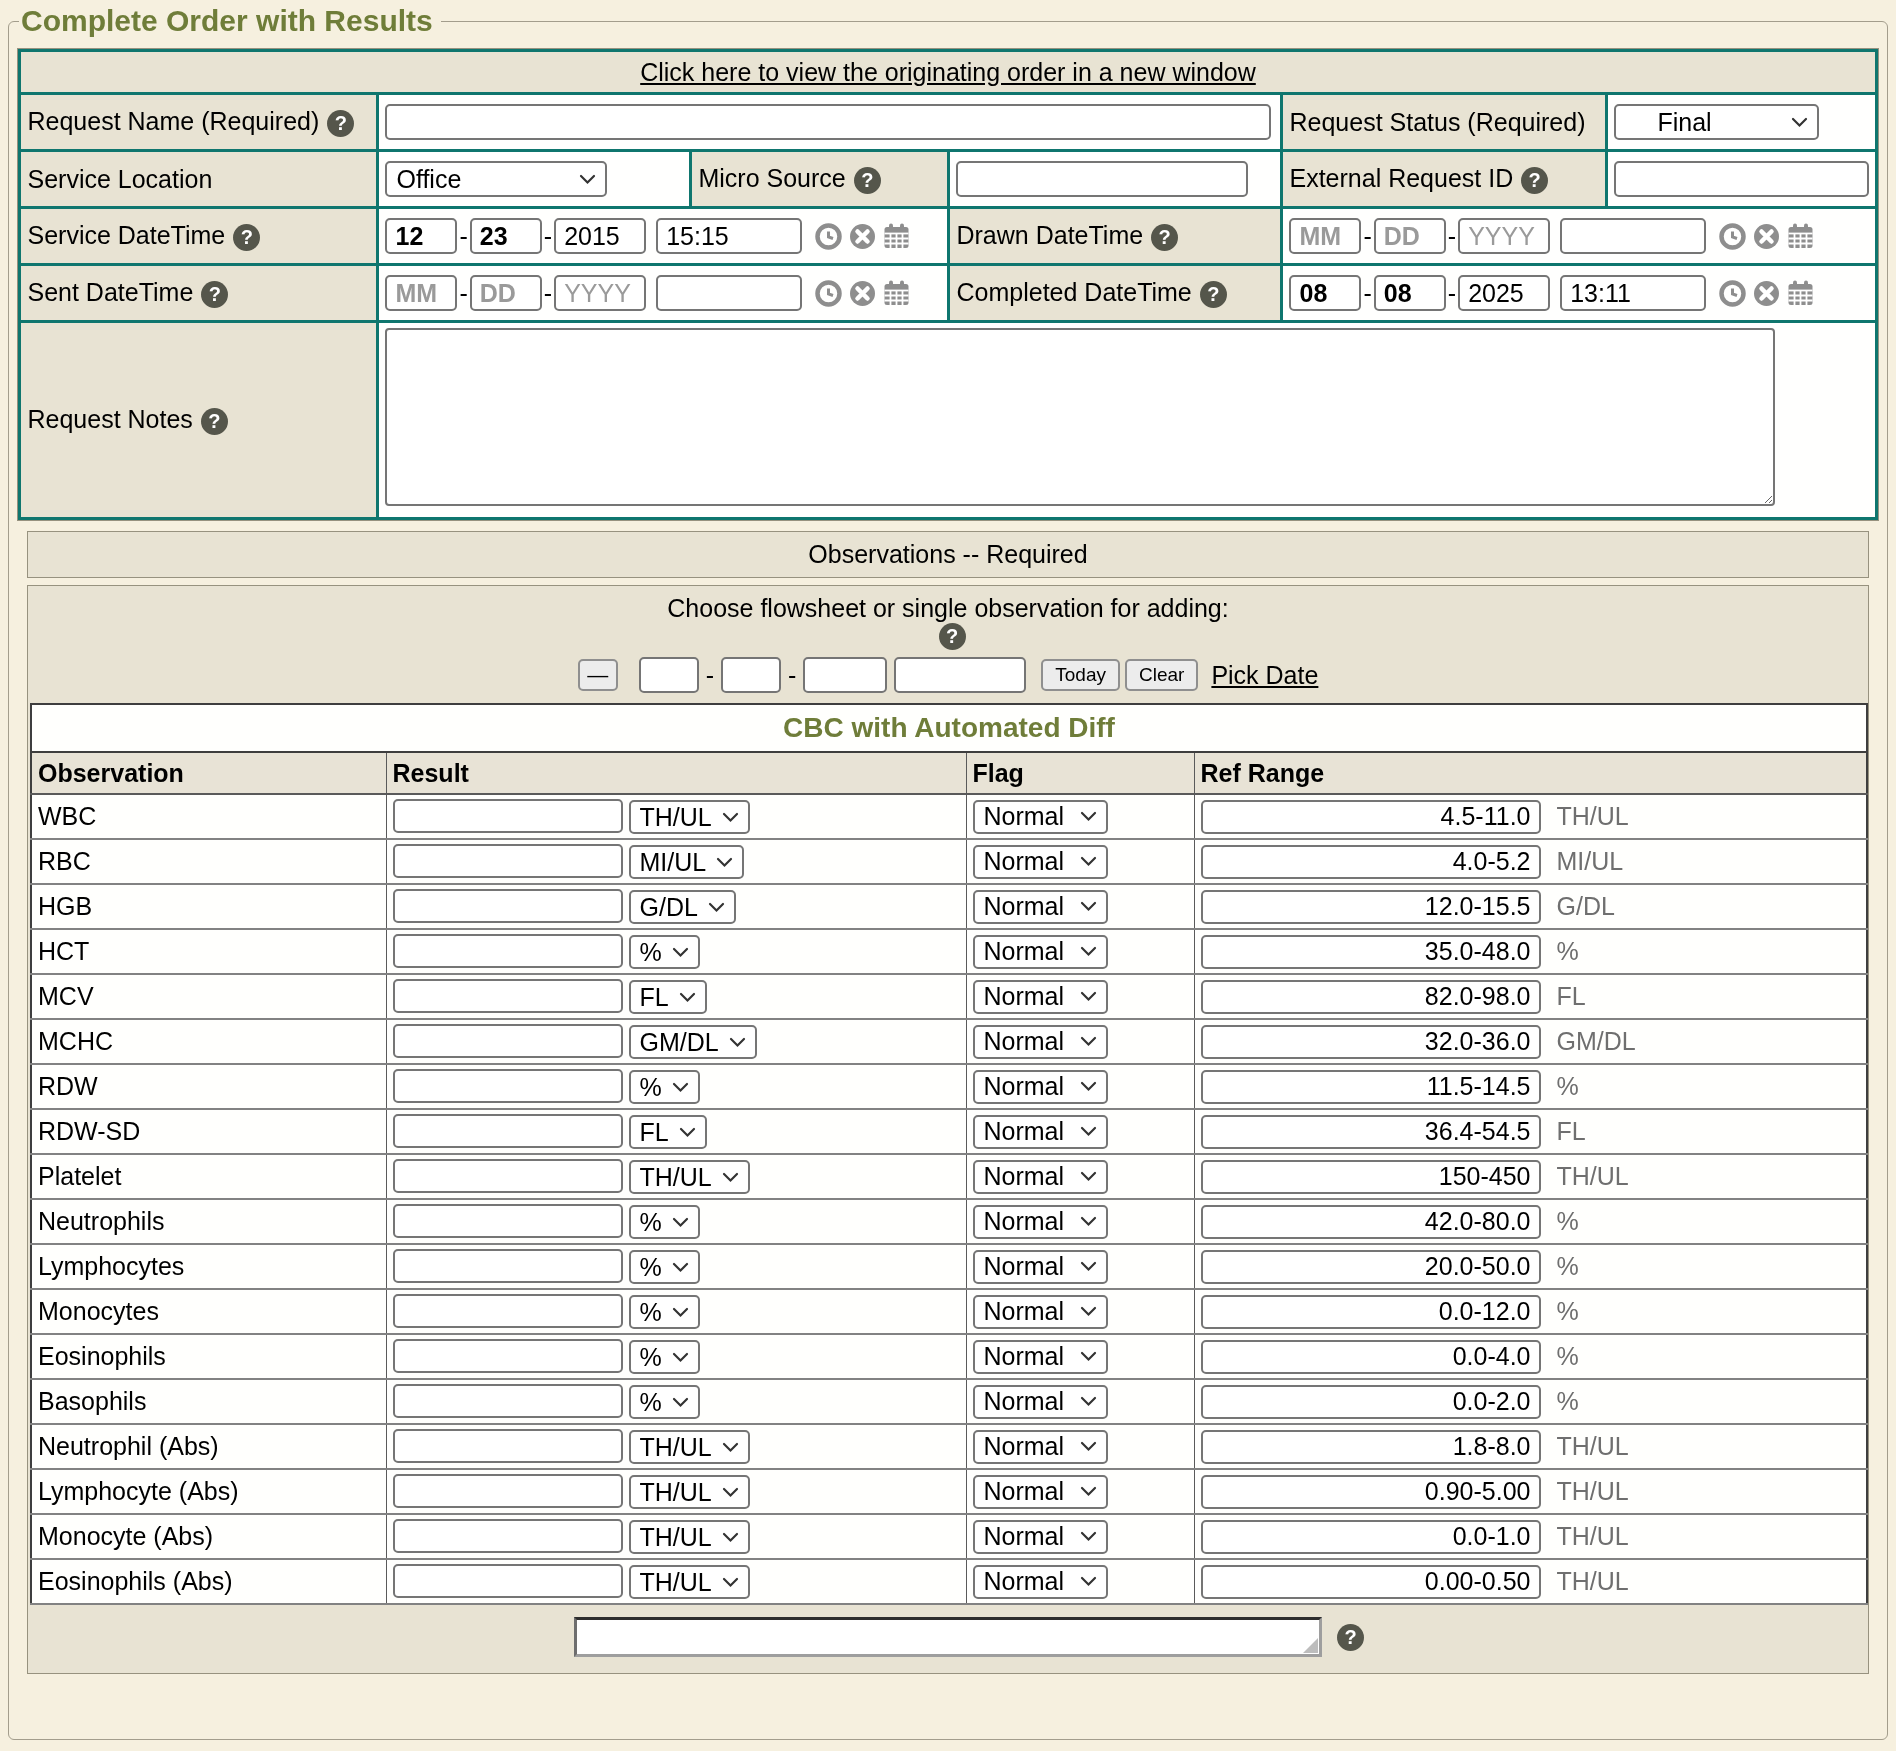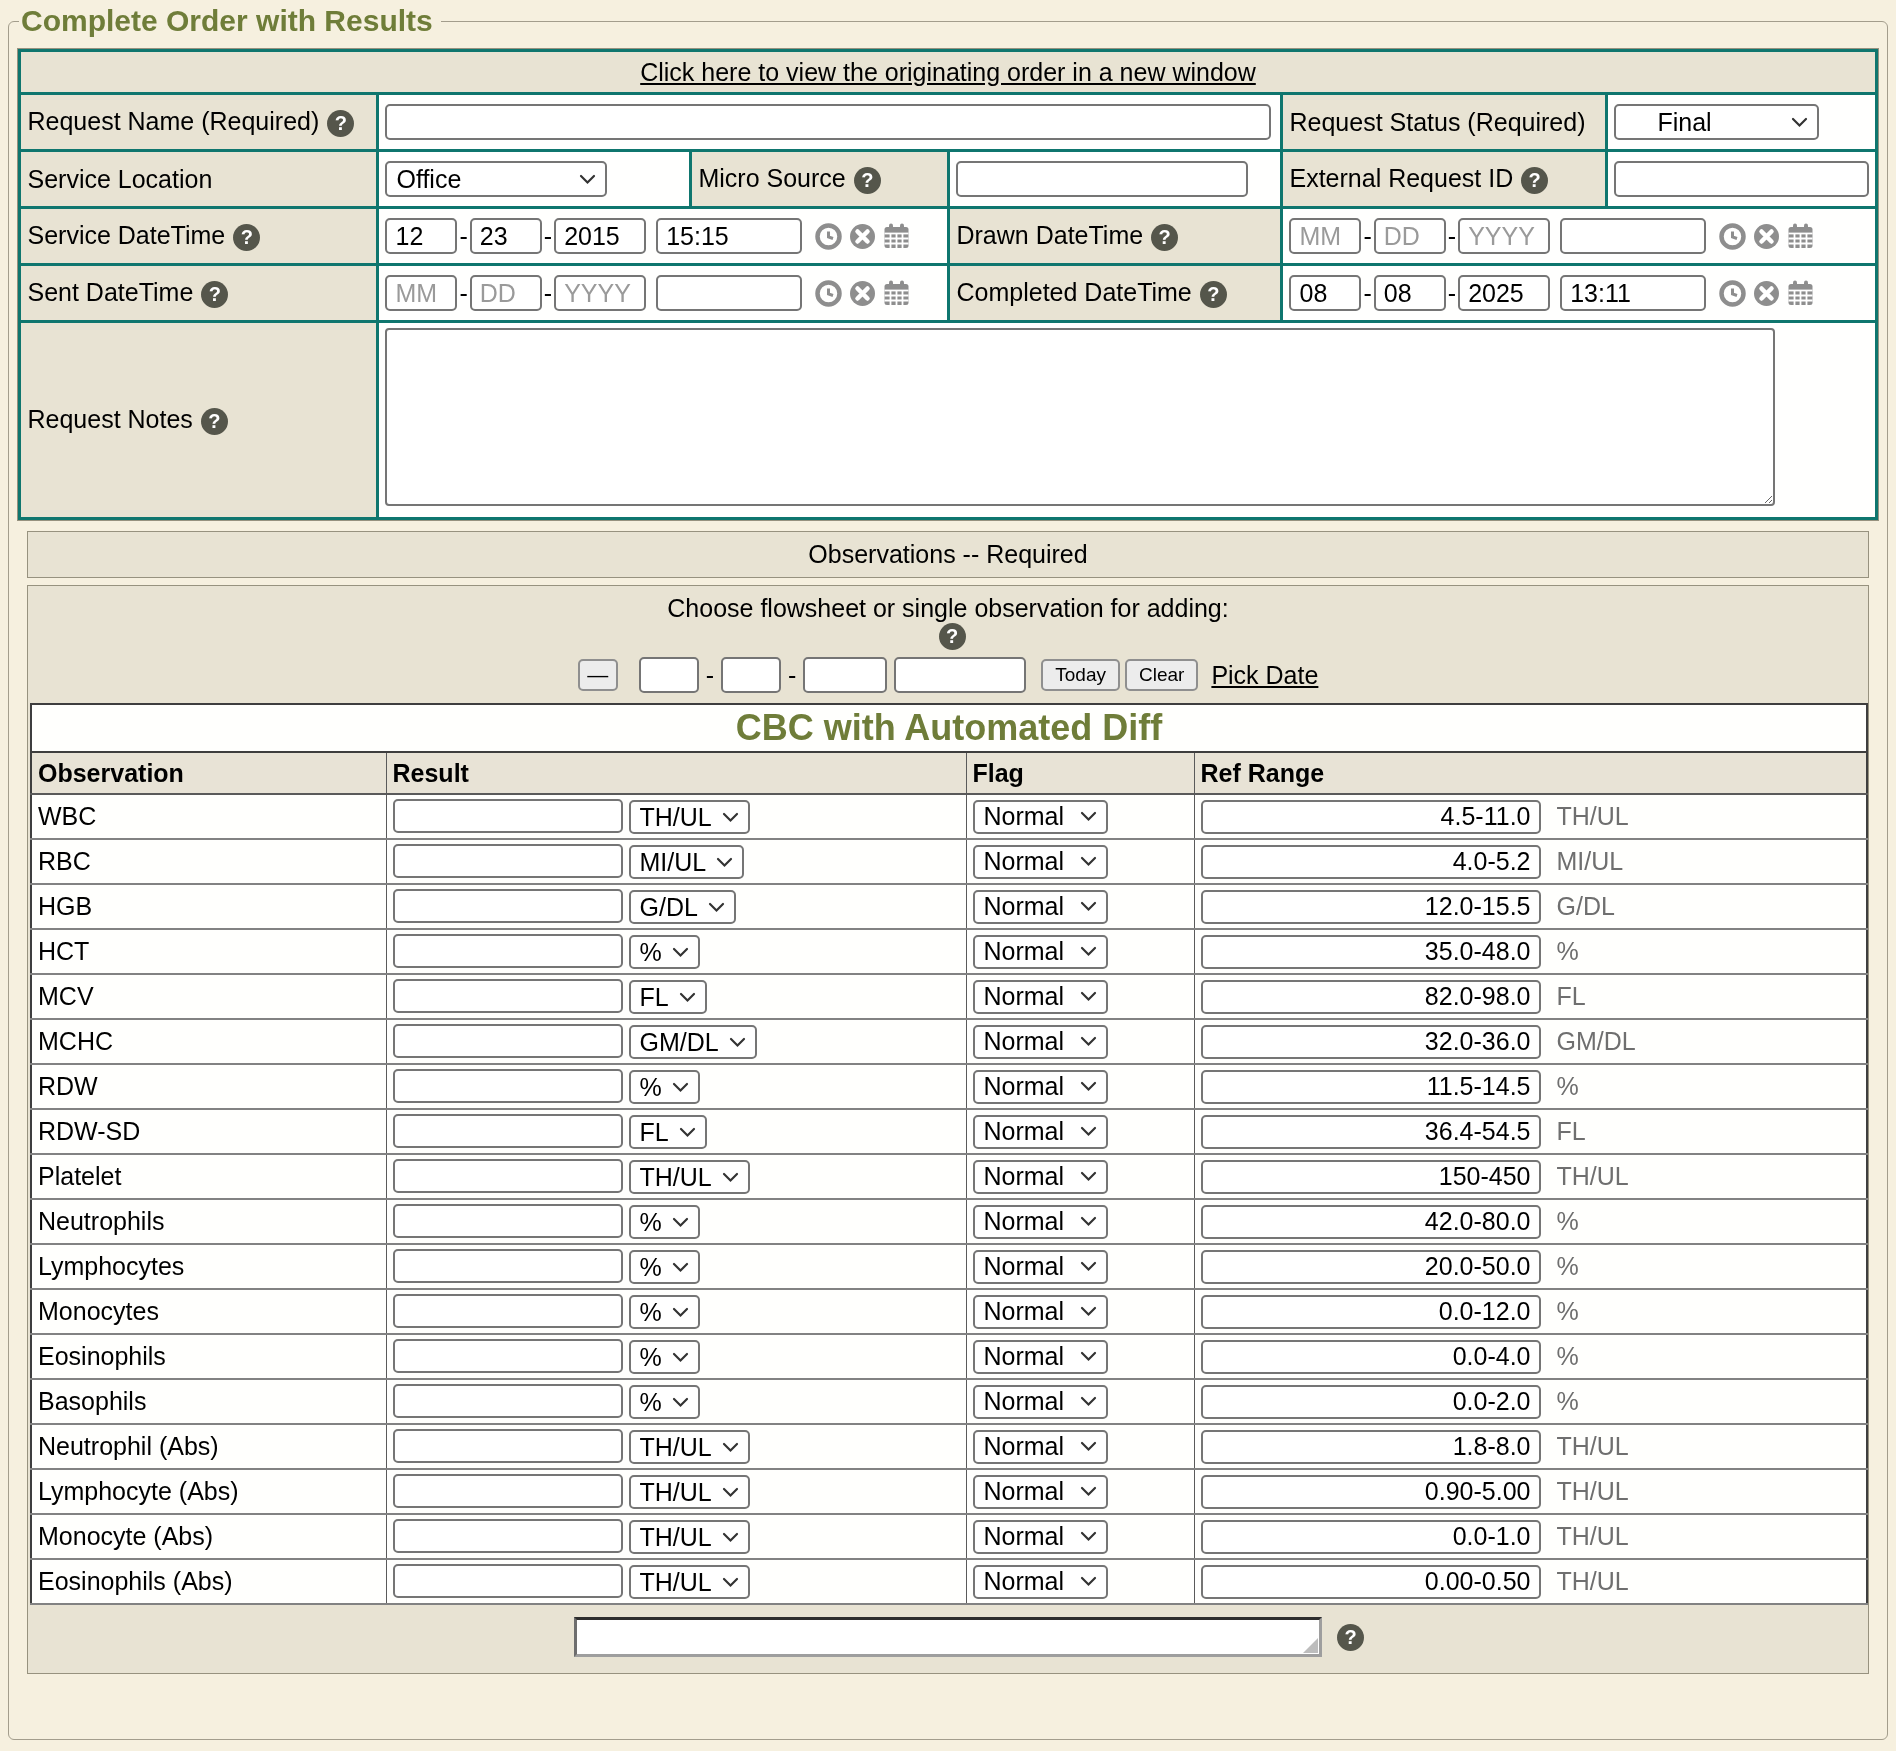--- a/index.html
+++ b/index.html
@@ -16,21 +16,21 @@
   tr.r-link td{height:36px;text-align:center;}
   a.toplink{color:#000;text-decoration:underline;cursor:pointer;}
   .lbl{color:#000;}
   .help{display:inline-flex;align-items:center;justify-content:center;width:27px;height:27px;border-radius:50%;background:#55564B;color:#fff;font-weight:bold;font-size:20px;margin-left:8px;vertical-align:middle;cursor:pointer;flex:0 0 auto;}
 
   input.txt{border:2px solid #757575;border-radius:5px;height:36px;font-size:25px;padding:0 8px;background:#fff;box-sizing:border-box;font-family:inherit;color:#000;}
   input.txt::placeholder{color:#9A9A9A;}
   .w-name{width:886px;}
   .w-micro{width:292px;}
   .w-ext{width:100%;}
-  .din{width:72px;}
+  .din{width:72px;font-weight:bold;}
   .din-y{width:92px;}
   .tin{width:146px;margin-left:10px;}
   .dash{margin:0 2px;}
   .dategrp{display:flex;align-items:center;}
   .dticons{display:inline-flex;align-items:center;gap:5px;margin-left:12px;}
   .dtic{display:inline-flex;cursor:pointer;}
 
   
   .fsel{display:inline-flex;align-items:center;justify-content:space-between;border:2px solid #757575;border-radius:5px;background:#fff;height:36px;padding:0 9px;font-size:25px;gap:10px;box-sizing:border-box;cursor:pointer;vertical-align:middle;}
   .fsel .chev{flex:0 0 auto;}
@@ -51,21 +51,21 @@
   .btn-sm{font-size:19px;height:32px;padding:0 12px;}
   .fin-sm{width:60px;}
   .fin-md{width:84px;}
   .fin-lg{width:132px;margin-left:2px;margin-right:10px;}
   .pickdate{color:#000;text-decoration:underline;margin-left:8px;cursor:pointer;}
 
   table.cbc{border-collapse:collapse;width:1836px;margin:0 auto;background:#FFFFFD;border:2px solid #3E3E3E;table-layout:fixed;}
   table.cbc td{border-right:1px solid #5A5A5A;border-bottom:2px solid #828282;padding:2px 6px;height:39px;vertical-align:middle;}
   table.cbc td:last-child{border-right:none;}
   tr.cbc-title td{border-right:none;border-bottom:2px solid #3E3E3E;text-align:center;height:42px;}
-  .cbc-title-text{color:#6F7D39;font-weight:bold;font-size:36px;}
+  .cbc-title-text{color:#6F7D39;font-weight:bold;font-size:28px;}
   tr.cbc-head td{background:#E8E3D6;font-weight:bold;border-bottom:2px solid #5A5A5A;height:36px;}
   .res-input{width:230px;margin-right:6px;}
   .ref-input{width:340px;text-align:right;}
   .refunit{color:#6F6F6F;margin-left:16px;}
   table.cbc .txt,table.cbc .fsel{height:34px;}
 
   .searchrow{background:#E8E3D3;display:flex;align-items:center;justify-content:center;padding:12px 0 14px;}
   .srch-wrap{position:relative;display:inline-block;}
   input.inset{width:748px;height:40px;border:3px solid;border-color:#2E2E2E #9E9E9E #9E9E9E #6E6E6E;background:#fff;font-size:25px;font-family:inherit;box-sizing:border-box;padding:0 8px;}
   .srch-wrap::after{content:'';position:absolute;right:4px;bottom:4px;width:0;height:0;border-left:15px solid transparent;border-bottom:15px solid #BDBDBD;}

